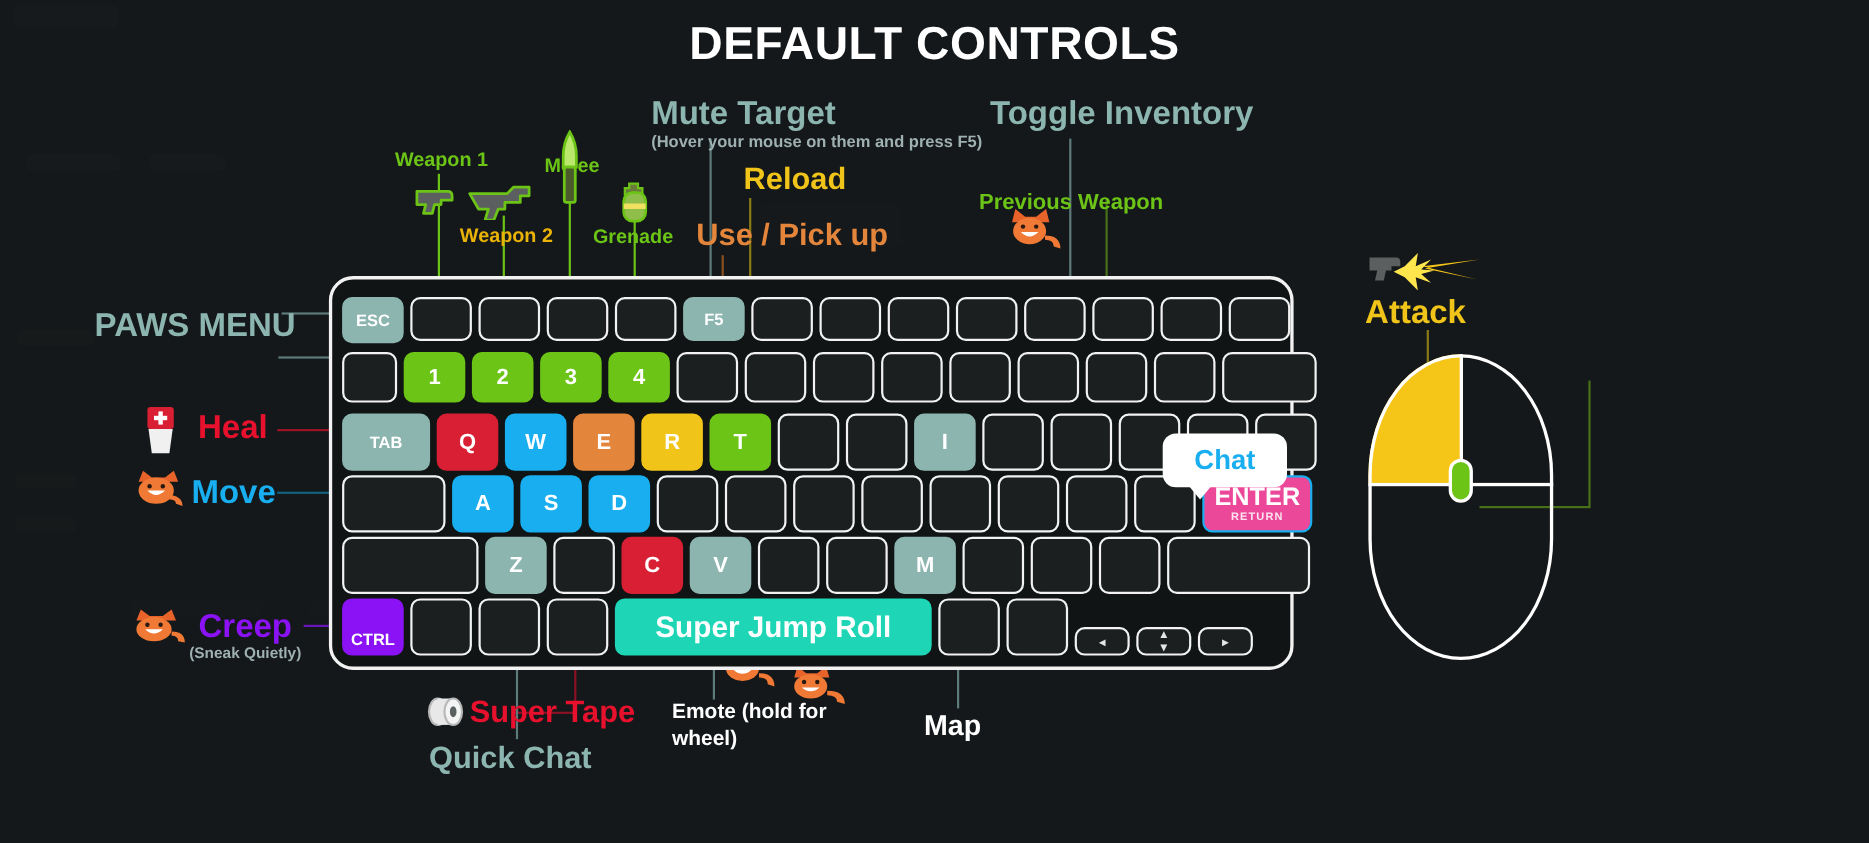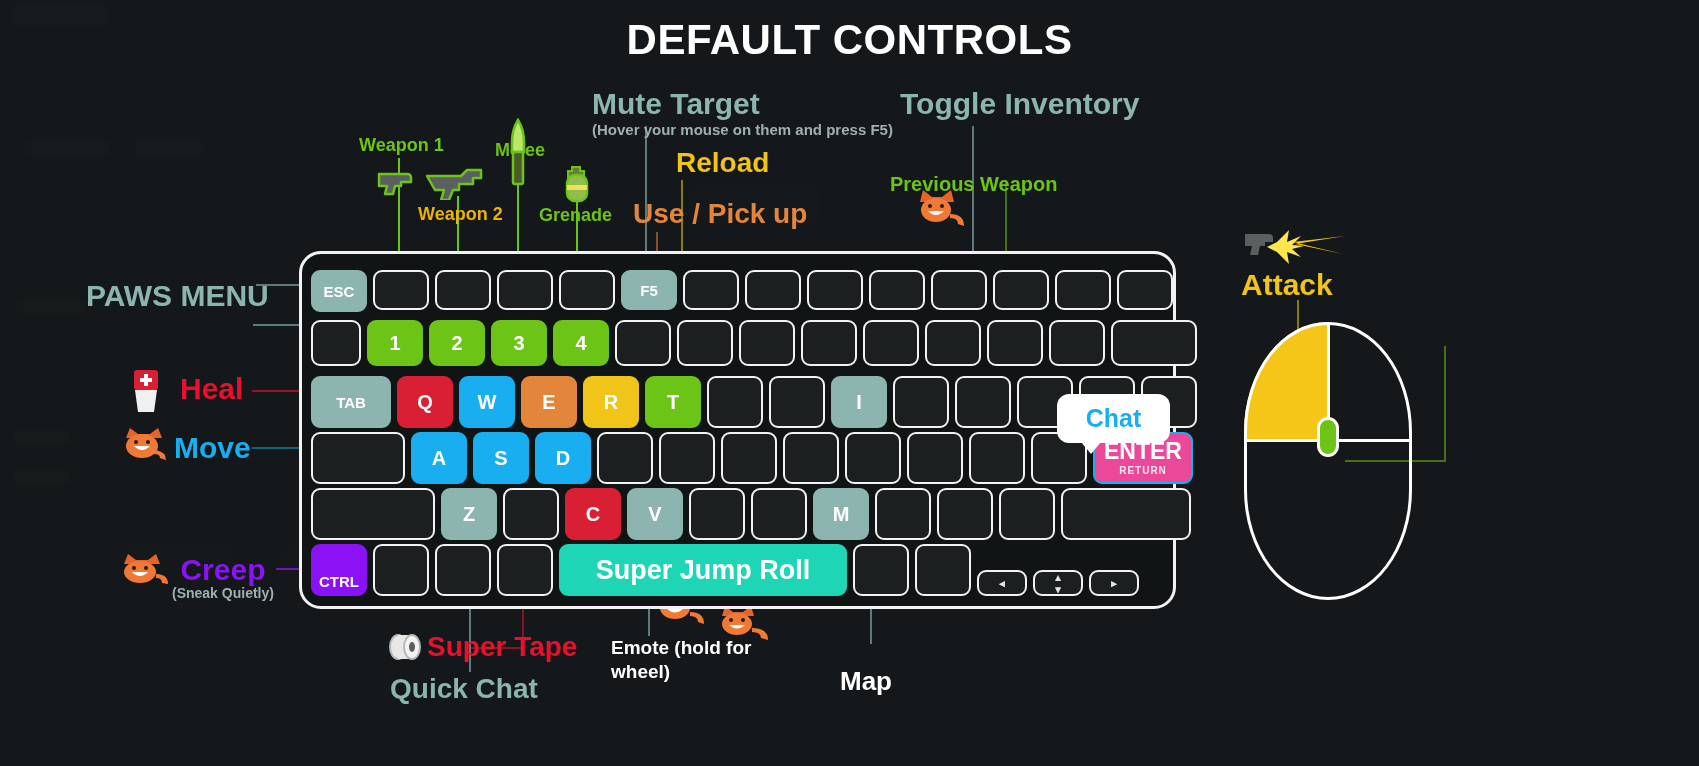--- a/index.html
+++ b/index.html
@@ -424,21 +424,21 @@
   <div class="lbl" style="left:427px;top:632px;font-size:28px;color:#e8112d;">
     <span>Super Tape</span>
   </div>
   <div class="lbl" style="left:390px;top:674px;font-size:28px;color:#8cb5b0;">
     <span>Quick Chat</span>
   </div>
   <div class="lbl" style="left:611px;top:636px;font-size:19px;color:#ffffff;line-height:1.25;">
     <span>Emote (hold for</span><br>
     <span>wheel)</span>
   </div>
-  <div class="lbl" style="left:840px;top:668px;font-size:26px;color:#ffffff;">
+  <div class="lbl" style="left:840px;top:646px;font-size:26px;color:#ffffff;">
     <span>Map</span>
   </div>
 
   <svg class="picto" style="left:1241px;top:222px;" width="112" height="44" viewBox="0 0 112 44">
     <path d="M4 12 h24 q4 0 4 4 v4 h-8 v4 h-5 l-2 9 h-8 l2-9 h-7 z" fill="#5b5f5f"></path>
     <path d="M36 20 l12-12 l-2 12 l14-6 l-9 9 l12 1 l-12 3 l9 8 l-14-5 l2 12 l-12-12 l-10 -5 z" fill="#ffe64d"></path>
     <path d="M52 20 l52-6 l-50 8 l48 10 z" fill="#f5c518"></path>
   </svg>
   <div class="lbl" style="left:1241px;top:269px;font-size:30px;color:#f0c419;">
     <span>Attack</span>

